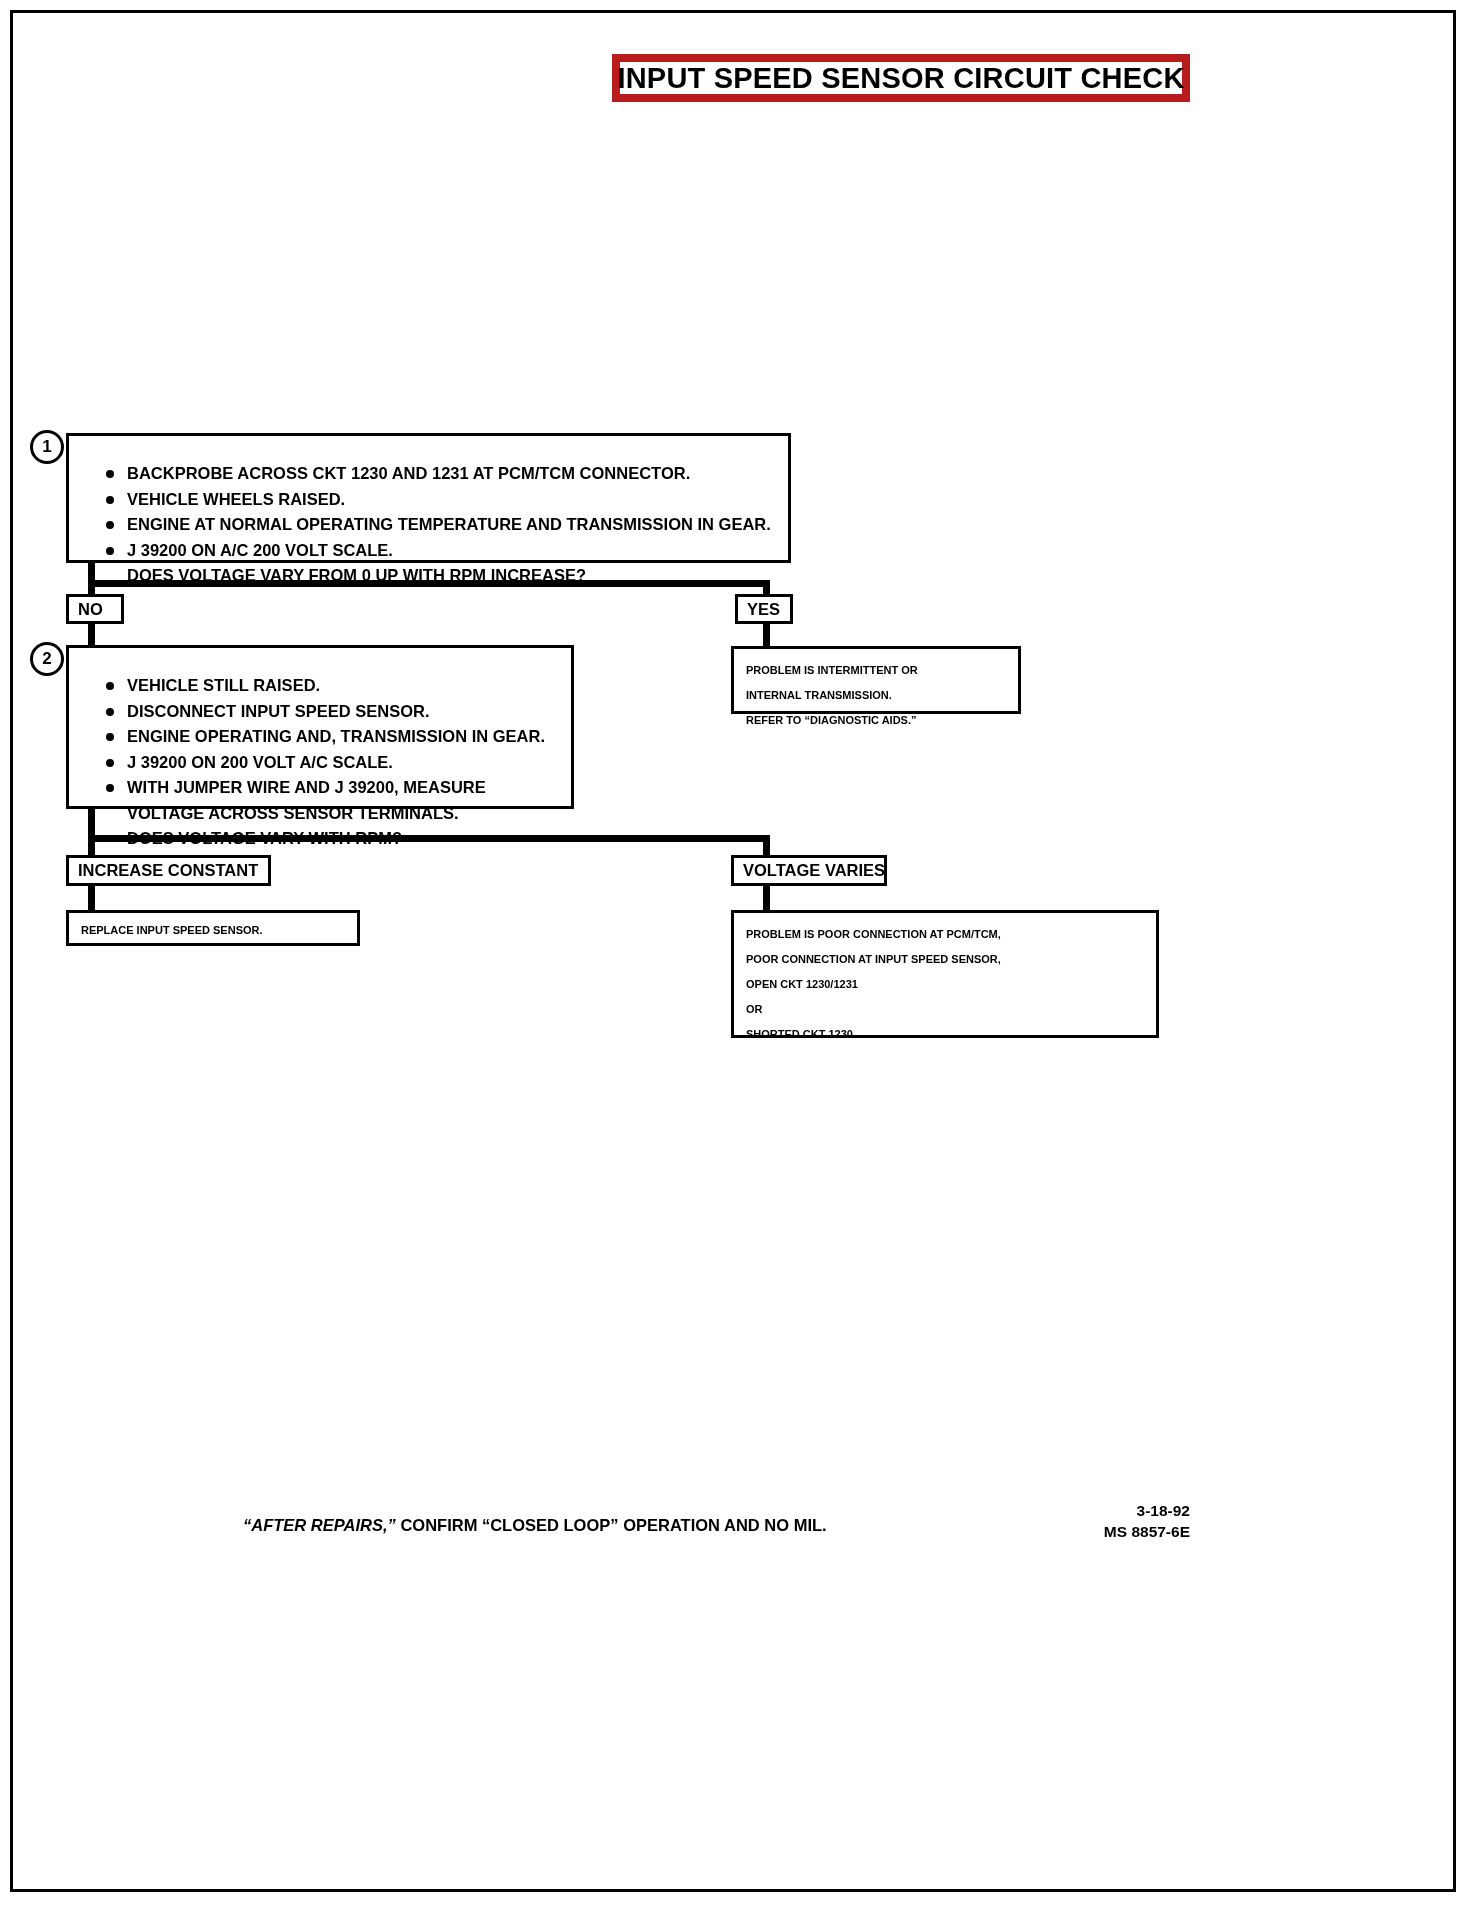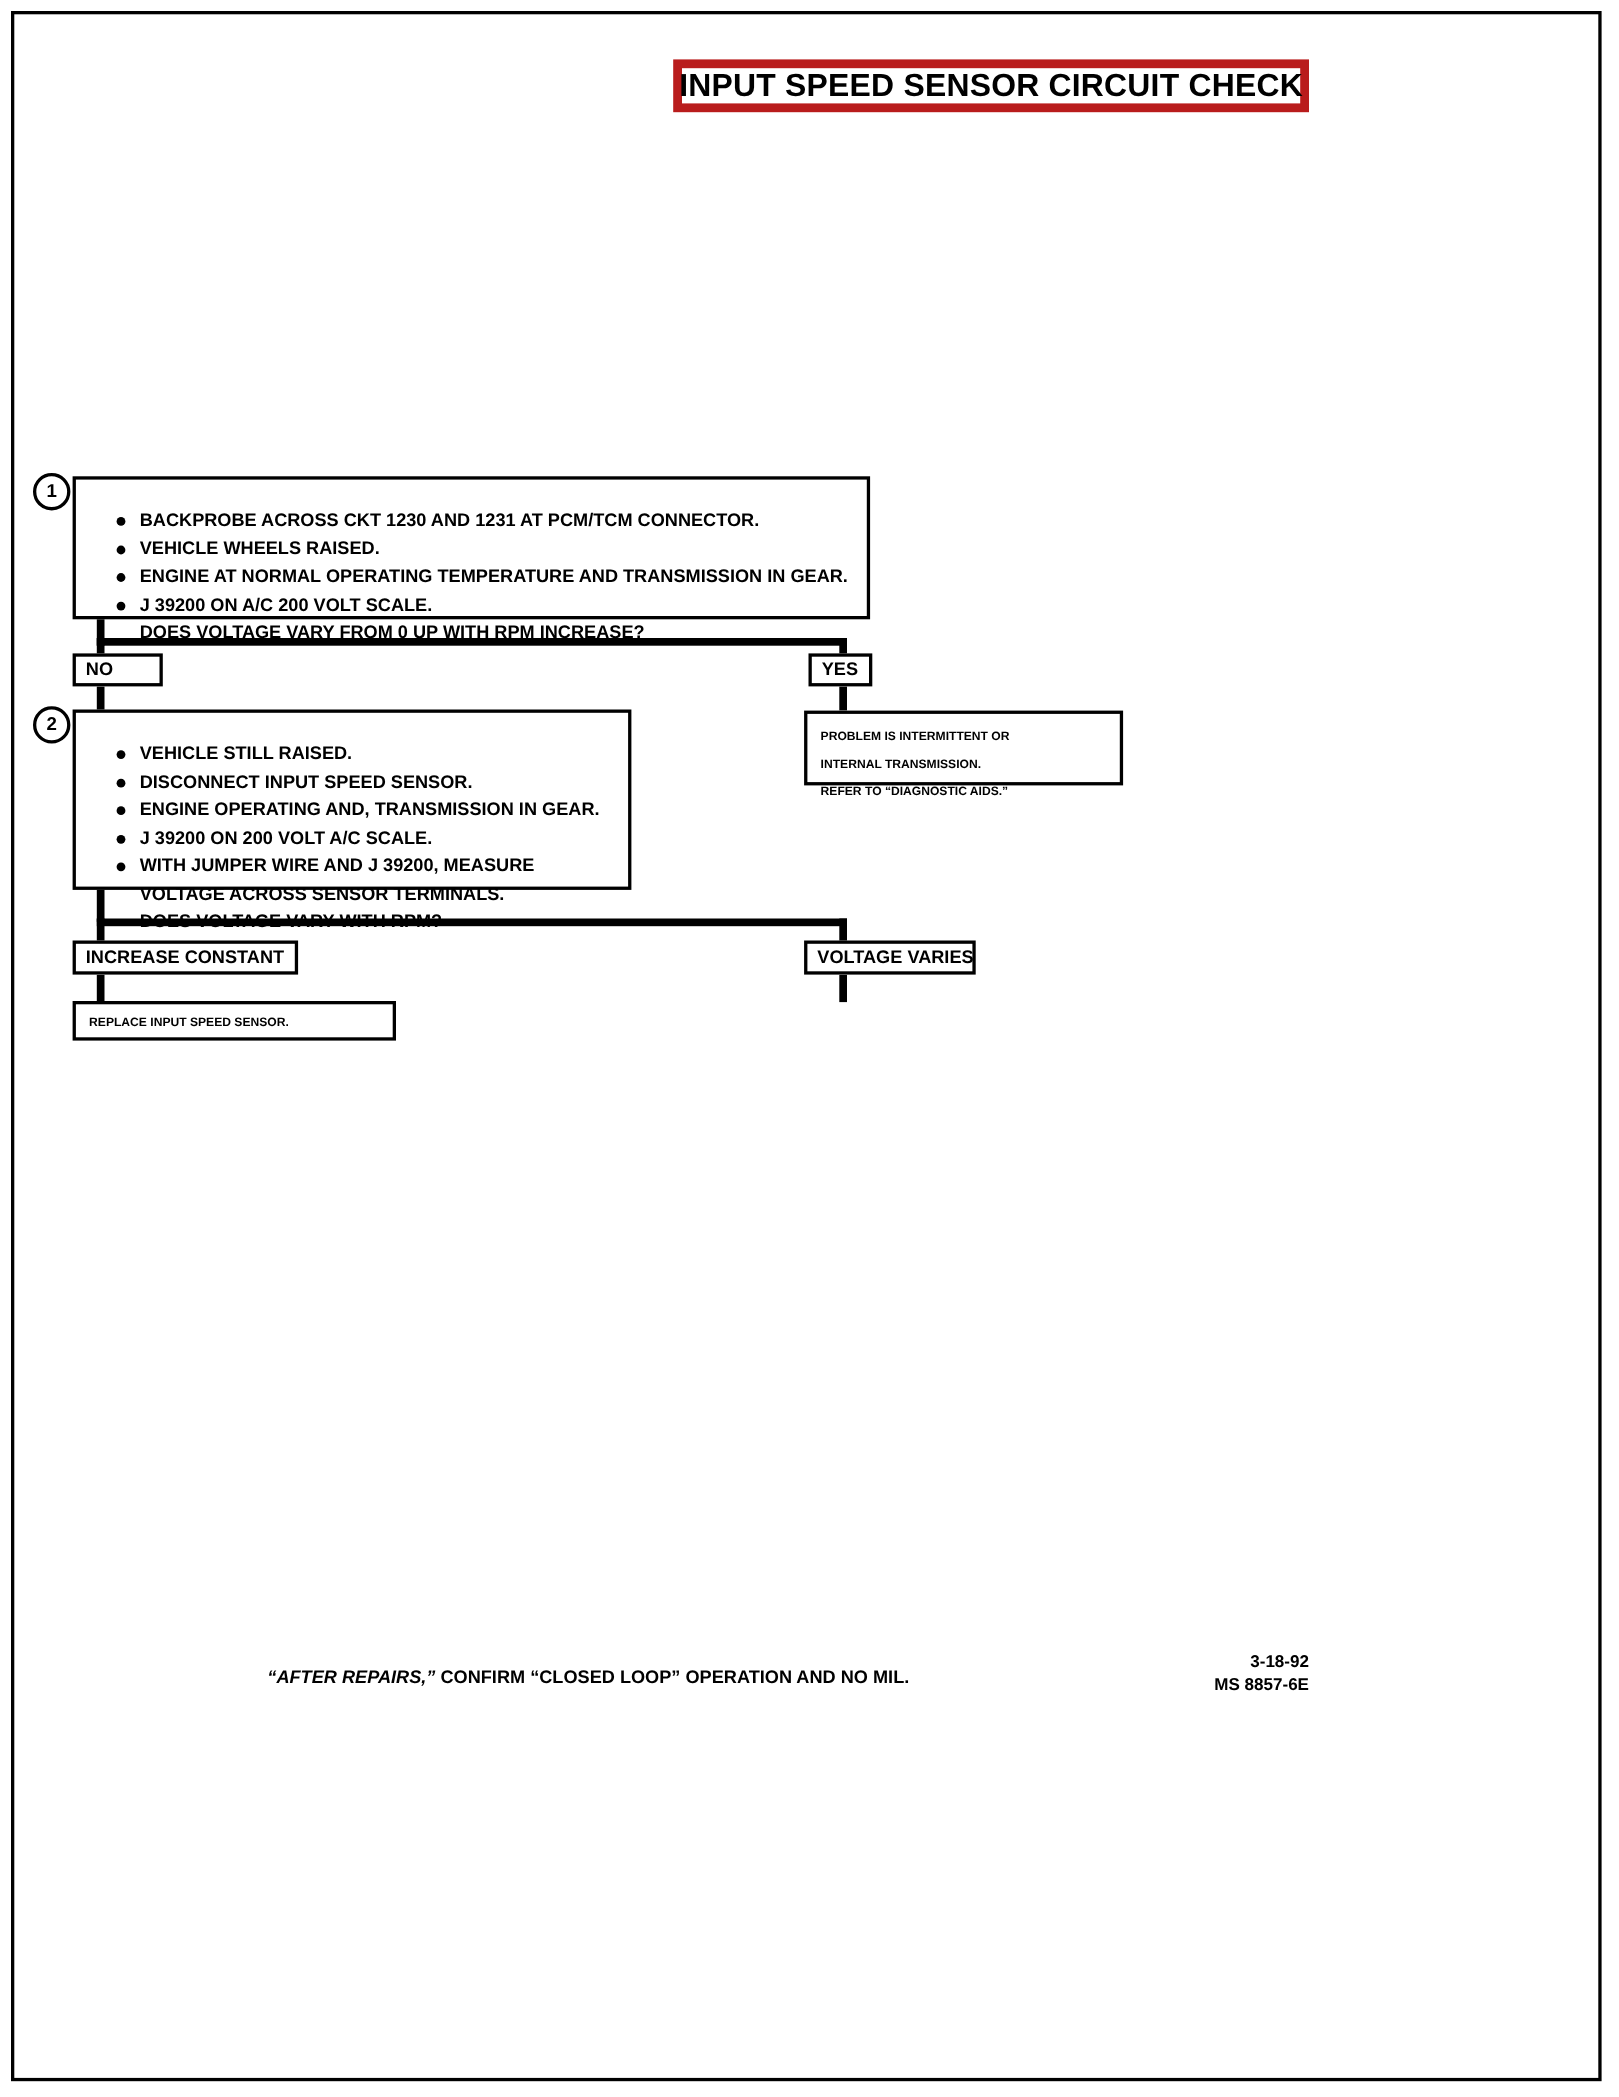--- a/index.html
+++ b/index.html
@@ -176,21 +176,21 @@
       <li class="bulleted">J 39200 ON A/C 200 VOLT SCALE.</li>
       <li class="nobullet">DOES VOLTAGE VARY FROM 0 UP WITH RPM INCREASE?</li>
     </ul>
   </div>
 
   <div class="conn-v" style="left:88px; top:563px; height:24px;"></div>
   <div class="conn-h" style="left:88px; top:580px; width:682px;"></div>
   <div class="conn-v" style="left:88px; top:580px; height:32px;"></div>
   <div class="conn-v" style="left:763px; top:580px; height:32px;"></div>
 
-  <div class="label-box" style="left:66px; top:594px; width:82px; height:30px;text-align:right;">
+  <div class="label-box" style="left:66px; top:594px; width:58px; height:30px;text-align:right;">
     <span>NO</span>
   </div>
   <div class="label-box" style="left:735px; top:594px; width:58px; height:30px;">
     <span>YES</span>
   </div>
 
   <div class="conn-v" style="left:88px; top:624px; height:22px;"></div>
   <div class="conn-v" style="left:763px; top:624px; height:22px;"></div>
 
   <div class="step-circle" style="left:30px; top:642px;">2</div>
@@ -225,20 +225,27 @@
     <span>VOLTAGE VARIES</span>
   </div>
 
   <div class="conn-v" style="left:88px; top:886px; height:25px;"></div>
   <div class="conn-v" style="left:763px; top:886px; height:25px;"></div>
 
   <div class="fbox" style="left:66px; top:910px; width:294px; height:36px; padding-top:5px;">
     <div class="fbox-text">REPLACE INPUT SPEED SENSOR.</div>
   </div>
 
+  <div class="fbox" style="left:731px; top:910px; width:428px; height:128px;">
+    <div class="fbox-text">PROBLEM IS POOR CONNECTION AT PCM/TCM,</div>
+    <div class="fbox-text">POOR CONNECTION AT INPUT SPEED SENSOR,</div>
+    <div class="fbox-text">OPEN CKT 1230/1231</div>
+    <div class="fbox-text">OR</div>
+    <div class="fbox-text">SHORTED CKT 1230.</div>
+  </div>
 
   <div class="footer-note" style="left:243px; top:1516px;">
     <span class="ital">“AFTER REPAIRS,”</span><span> CONFIRM “CLOSED LOOP” OPERATION AND NO MIL.</span>
   </div>
 
   <div class="footer-right" style="right:282px; top:1500px;">
     <div>3-18-92</div>
     <div>MS 8857-6E</div>
   </div>
 

